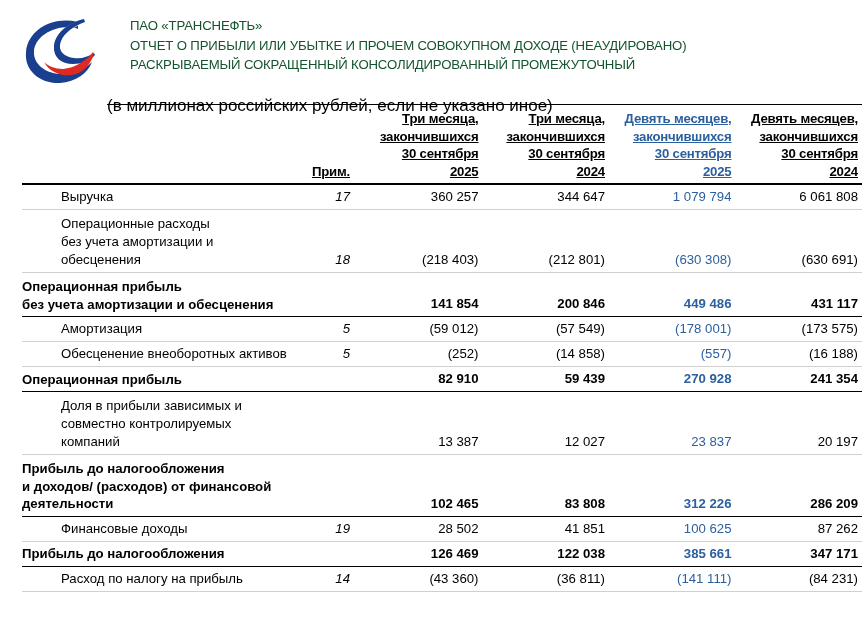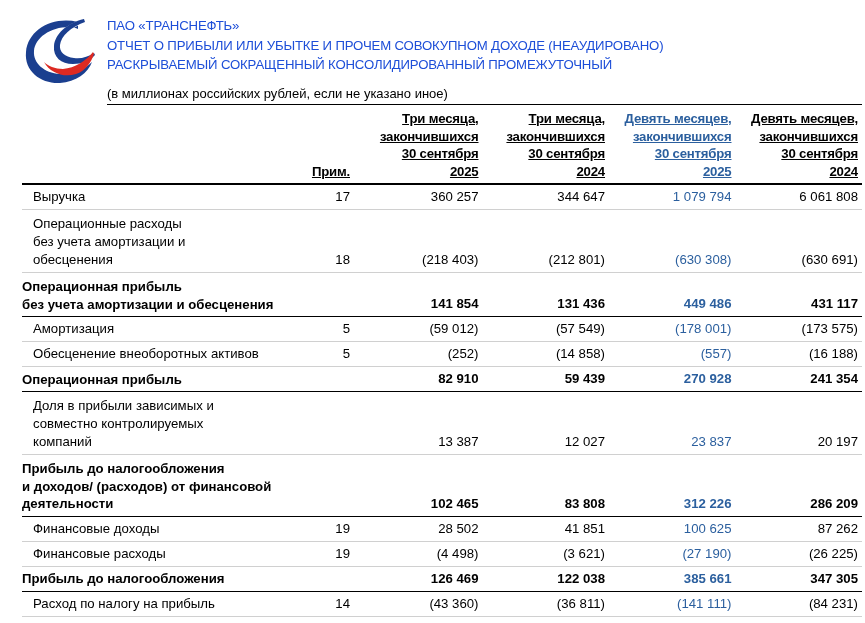--- a/index.html
+++ b/index.html
@@ -37,27 +37,28 @@
     position: absolute;
     left: 107px;
     top: 16px;
     right: 0;
   }
   .title-line {
     font-size: 13.2px;
     line-height: 19.5px;
     letter-spacing: -0.15px;
     white-space: nowrap;
-    color: #1d4ed8;
+    color: #14532d;
+    margin-left: 23px;
   }
   .title-line.l1 { font-size: 13.2px; }
   .subtitle-line {
-    font-size: 13px;
+    font-size: 17px;
     line-height: 19px;
-    margin-top: 9px;
+    margin-top: 21px;
     white-space: nowrap;
   }
 
   
   .header-rule {
     position: absolute;
     left: 107px;
     right: 3px;
     top: 104px;
     height: 1px;
@@ -107,36 +108,36 @@
     text-align: right;
     vertical-align: bottom;
     white-space: nowrap;
   }
   tbody td.lbl {
     text-align: left;
     padding-left: 11px;
     padding-right: 4px;
     white-space: normal;
   }
-  tbody td.note { text-align: right; padding-right: 6px; }
+  tbody td.note { text-align: right; padding-right: 6px; font-style: italic; }
 
   
   tr.r-normal > td { border-bottom: 1px solid #d0d0d0; }
 
   
   tr.r-total > td {
     font-weight: bold;
     border-top: 1.6px solid #000;
     border-bottom: 1.6px solid #000;
   }
   tr.r-total td.lbl { padding-left: 0; }
 
   
   tr.r-total td.lbl .lbl-line { display: block; line-height: 17.5px; }
-  tr.r-normal td.lbl .lbl-line { display: block; line-height: 18px; }
+  tr.r-normal td.lbl .lbl-line { display: block; line-height: 18px; margin-left: 28px; }
 
   
   tr.tall > td { padding-top: 5px; padding-bottom: 3px; }
 </style>
 </head>
 <body>
 
 <div class="doc-header">
 
   <div class="logo-wrap">
@@ -232,21 +233,21 @@
           <td class="blue">(630 308)</td>
           <td>(630 691)</td>
         </tr>
         <tr class="r-total tall">
           <td class="lbl">
             <span class="lbl-line">Операционная прибыль</span>
             <span class="lbl-line">без учета амортизации и обесценения</span>
           </td>
           <td class="note"></td>
           <td>141 854</td>
-          <td>131 436</td>
+          <td>200 846</td>
           <td class="blue">449 486</td>
           <td>431 117</td>
         </tr>
         <tr class="r-normal">
           <td class="lbl">
             <span class="lbl-line">Амортизация</span>
           </td>
           <td class="note">5</td>
           <td>(59 012)</td>
           <td>(57 549)</td>
@@ -300,39 +301,29 @@
         <tr class="r-normal">
           <td class="lbl">
             <span class="lbl-line">Финансовые доходы</span>
           </td>
           <td class="note">19</td>
           <td>28 502</td>
           <td>41 851</td>
           <td class="blue">100 625</td>
           <td>87 262</td>
         </tr>
-        <tr class="r-normal">
-          <td class="lbl">
-            <span class="lbl-line">Финансовые расходы</span>
-          </td>
-          <td class="note">19</td>
-          <td>(4 498)</td>
-          <td>(3 621)</td>
-          <td class="blue">(27 190)</td>
-          <td>(26 225)</td>
-        </tr>
         <tr class="r-total">
           <td class="lbl">
             <span class="lbl-line">Прибыль до налогообложения</span>
           </td>
           <td class="note"></td>
           <td>126 469</td>
           <td>122 038</td>
           <td class="blue">385 661</td>
-          <td>347 305</td>
+          <td>347 171</td>
         </tr>
         <tr class="r-normal">
           <td class="lbl">
             <span class="lbl-line">Расход по налогу на прибыль</span>
           </td>
           <td class="note">14</td>
           <td>(43 360)</td>
           <td>(36 811)</td>
           <td class="blue">(141 111)</td>
           <td>(84 231)</td>

